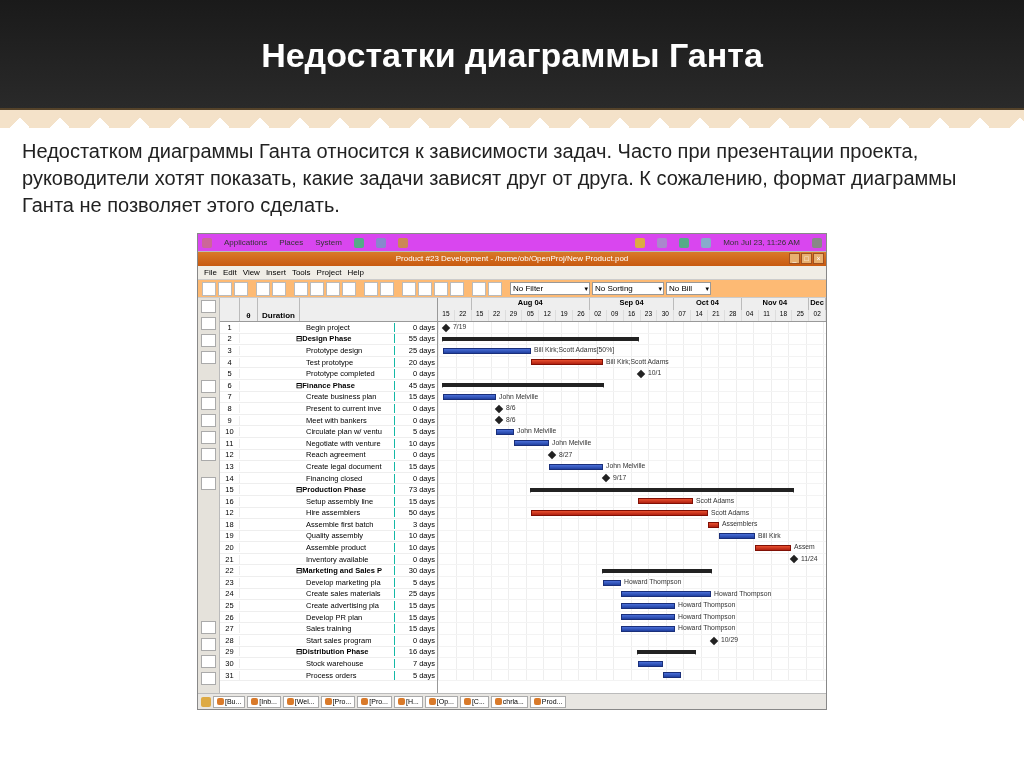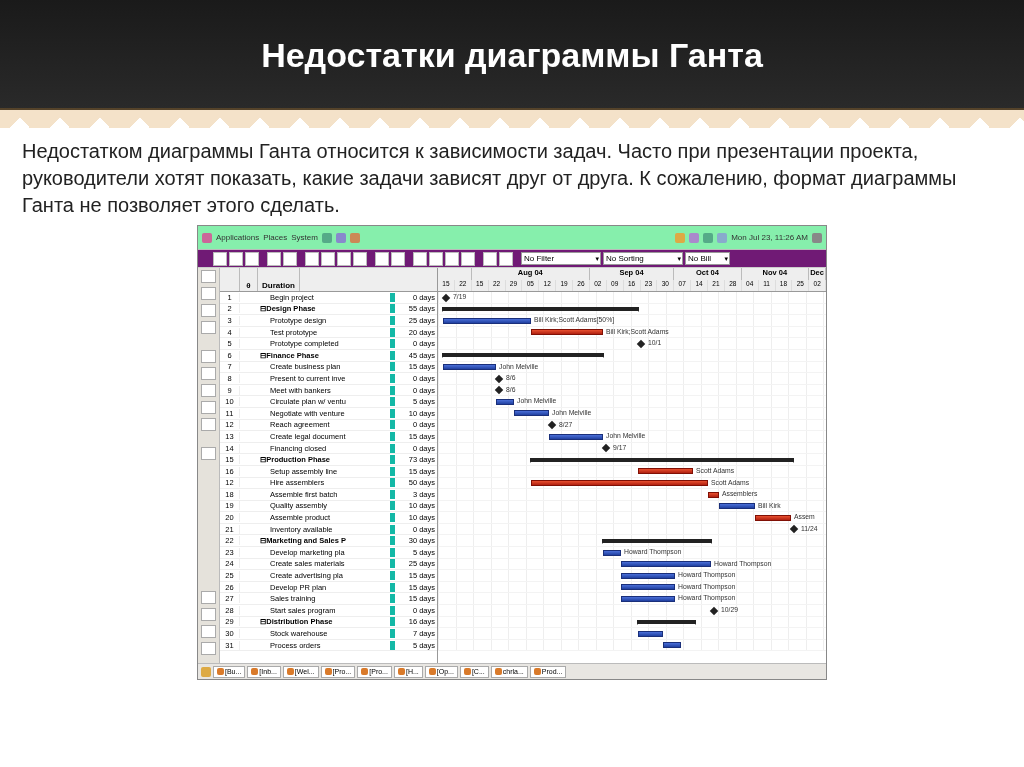--- a/index.html
+++ b/index.html
@@ -1,50 +1,50 @@
 <!DOCTYPE html>
 <html><head>
 <meta charset="utf-8">
 <style>
   * { box-sizing: border-box; margin: 0; padding: 0; }
   body { width: 1024px; height: 767px; font-family: Arial, sans-serif; background: #fff; overflow: hidden; }
   .slide-header { height: 110px; background: linear-gradient(to bottom, #1a1a1a 0%, #2a2a2a 100%); position: relative; display: flex; align-items: center; justify-content: center; }
   .slide-header::after { content: ''; position: absolute; bottom: -18px; left: 0; width: 100%; height: 20px; background: linear-gradient(135deg, #d68f2b 0%, #d68f2b 50%, transparent 50%), linear-gradient(-135deg, #d68f2b 0%, #d68f2b 50%, transparent 50%); background-size: 40px 20px; background-repeat: repeat-x; opacity: 0.25; }
   .slide-title { color: #fff; font-size: 34px; font-weight: bold; }
-  .body-text { padding: 28px 22px 6px 22px; font-size: 20px; color: #222; line-height: 1.35; }
+  .body-text { padding: 28px 22px 14px 22px; font-size: 20px; color: #222; line-height: 1.35; }
   .app-wrap { margin: 0 auto; width: 630px; border: 1px solid #888; font-size: 8px; background: #eee; }
-  .gnome-panel { height: 24px; background: #86efac; display: flex; align-items: center; padding: 0 4px; gap: 4px; color: #333; border-bottom: 1px solid #bbb; }
+  .gnome-panel { height: 18px; background: #d946ef; display: flex; align-items: center; padding: 0 4px; gap: 12px; color: #333; border-bottom: 1px solid #bbb; }
   .gnome-panel .spacer { flex: 1; }
   .gnome-panel span { font-size: 8px; }
   .gnome-icon { width: 10px; height: 10px; background: #c69; border-radius: 2px; display: inline-block; }
   .titlebar { height: 14px; background: linear-gradient(#d97a2a,#c85a10); color: #fff; text-align: center; font-size: 8px; line-height: 14px; position: relative; }
   .titlebar .winbtns { position: absolute; right: 2px; top: 1px; display: flex; gap: 1px; }
   .winbtn { width: 11px; height: 11px; background: #e8b070; border: 1px solid #a05020; font-size: 7px; line-height: 9px; text-align: center; }
   .menubar { height: 14px; background: #f0ede6; display: flex; gap: 6px; padding: 0 6px; align-items: center; border-bottom: 1px solid #ccc; }
   .menubar span { text-decoration: underline; text-decoration-color: transparent; cursor: default; }
-  .toolbar { height: 18px; background: #701a75; display: flex; align-items: center; padding: 0 15px; gap: 2px; border-bottom: 1px solid #ccc; }
+  .toolbar { height: 18px; background: #fdba74; display: flex; align-items: center; padding: 0 4px; gap: 2px; border-bottom: 1px solid #ccc; }
   .tbtn { width: 14px; height: 14px; background: #fff; border: 1px solid #bbb; display: inline-block; }
   .tsep { width: 4px; }
   .combo { height: 13px; background: #fff; border: 1px solid #999; padding: 0 10px 0 2px; font-size: 8px; line-height: 11px; position: relative; }
   .combo::after { content: '▾'; position: absolute; right: 1px; font-size: 7px; }
   .workarea { display: flex; height: 395px; background: #f0ede6; }
   .left-icons { width: 22px; background: #e5e2db; border-right: 1px solid #bbb; display: flex; flex-direction: column; align-items: center; padding-top: 2px; gap: 4px; }
   .licon { width: 15px; height: 13px; background: #fff; border: 1px solid #aaa; }
   .main { flex: 1; display: flex; background: #fff; overflow: hidden; }
   .table-side { width: 218px; border-right: 1px solid #999; display: flex; flex-direction: column; }
   .thead { height: 24px; background: #eee; border-bottom: 1px solid #999; display: flex; }
   .th { border-right: 1px solid #bbb; display: flex; align-items: flex-end; justify-content: center; font-size: 8px; padding-bottom: 1px; font-weight: bold; }
   .th.num { width: 20px; }
   .th.theta { width: 18px; }
   .th.name { flex: 1; }
   .th.dur { width: 42px; }
   .row { height: 11.6px; display: flex; border-bottom: 1px solid #eee; font-size: 7.5px; align-items: center; }
   .row .c-num { width: 20px; text-align: center; border-right: 1px solid #eee; }
   .row .c-th { width: 18px; border-right: 1px solid #eee; }
-  .row .c-name { flex: 1; padding-left: 2px; border-right: 5px solid #14b8a6; overflow: hidden; white-space: nowrap; }
+  .row .c-name { flex: 1; padding-left: 2px; border-right: 1px solid #14b8a6; overflow: hidden; white-space: nowrap; margin-left: 36px; }
   .row .c-dur { width: 42px; text-align: right; padding-right: 2px; }
   .row.bold .c-name { font-weight: bold; }
   .row .c-name.indent1 { padding-left: 12px; }
   .gantt-side { flex: 1; overflow: hidden; position: relative; }
   .g-head { height: 24px; background: #eee; border-bottom: 1px solid #999; display: flex; flex-direction: column; }
   .g-months { flex: 1; display: flex; }
   .g-month { border-right: 1px solid #bbb; font-size: 7.5px; text-align: center; font-weight: bold; }
   .g-days { flex: 1; display: flex; }
   .g-day { border-right: 1px solid #ddd; font-size: 6.5px; text-align: center; }
   .g-body { position: relative; }
@@ -83,21 +83,38 @@
     <span class="gnome-icon" style="background:#c85"></span>
     <span class="spacer"></span>
     <span class="gnome-icon" style="background:#da4"></span>
     <span class="gnome-icon" style="background:#a8c"></span>
     <span class="gnome-icon" style="background:#5a8"></span>
     <span class="gnome-icon" style="background:#8ac"></span>
     <span>Mon Jul 23, 11:26 AM</span>
     <span class="gnome-icon" style="background:#888"></span>
   </div>
 
-
+  <div class="titlebar">
+    <span>Product #23 Development - /home/ob/OpenProj/New Product.pod</span>
+    <div class="winbtns">
+      <div class="winbtn">_</div>
+      <div class="winbtn">□</div>
+      <div class="winbtn">×</div>
+    </div>
+  </div>
+
+  <div class="menubar">
+    <span>File</span>
+    <span>Edit</span>
+    <span>View</span>
+    <span>Insert</span>
+    <span>Tools</span>
+    <span>Project</span>
+    <span>Help</span>
+  </div>
 
   <div class="toolbar">
     <span class="tbtn"></span>
     <span class="tbtn"></span>
     <span class="tbtn"></span>
     <span class="tsep"></span>
     <span class="tbtn"></span>
     <span class="tbtn"></span>
     <span class="tsep"></span>
     <span class="tbtn"></span>
@@ -110,21 +127,21 @@
     <span class="tsep"></span>
     <span class="tbtn"></span>
     <span class="tbtn"></span>
     <span class="tbtn"></span>
     <span class="tbtn"></span>
     <span class="tsep"></span>
     <span class="tbtn"></span>
     <span class="tbtn"></span>
     <span class="tsep"></span>
     <span class="combo" style="width:80px">No Filter</span>
-    <span class="combo" style="width:80px">No Sorting</span>
+    <span class="combo" style="width:72px">No Sorting</span>
     <span class="combo" style="width:45px">No Bill</span>
   </div>
 
   <div class="workarea">
     <div class="left-icons">
       <div class="licon"></div>
       <div class="licon"></div>
       <div class="licon"></div>
       <div class="licon"></div>
       <div style="height:8px"></div>

